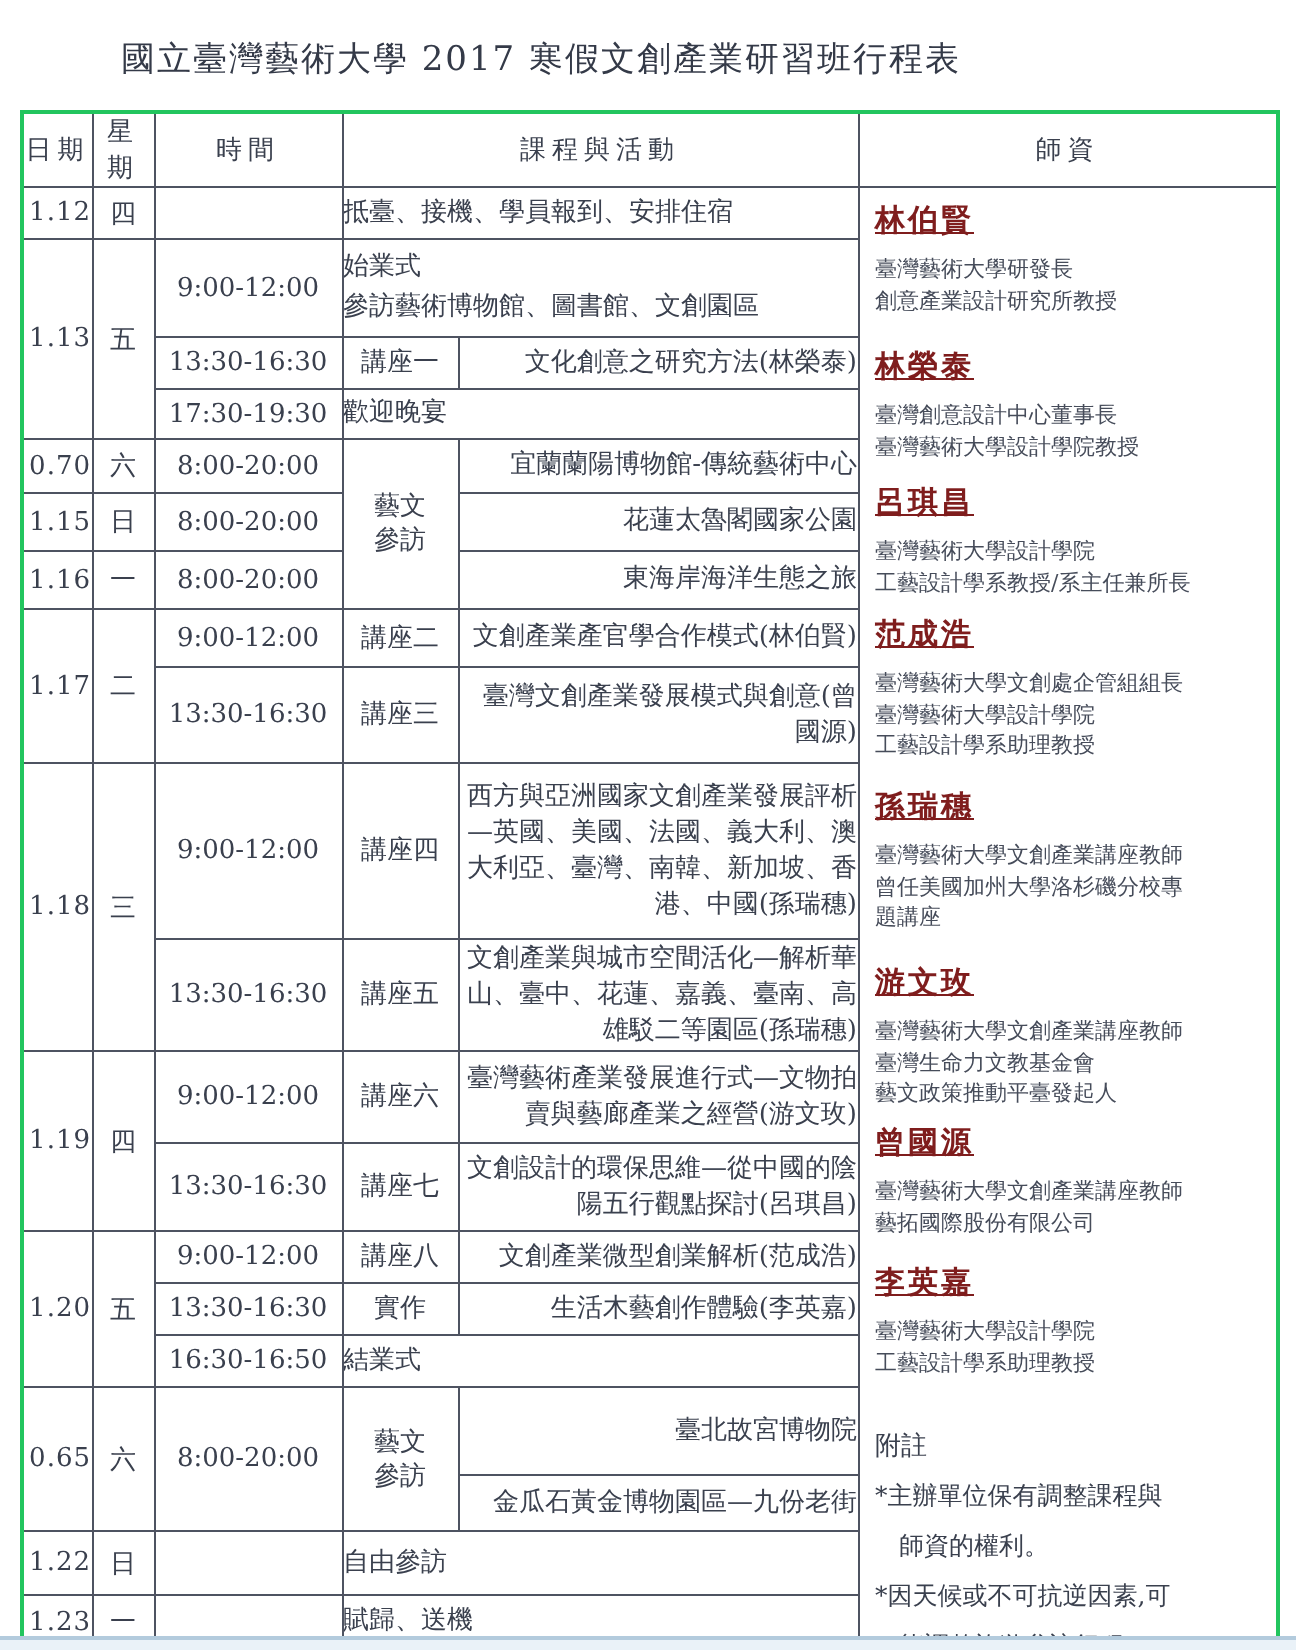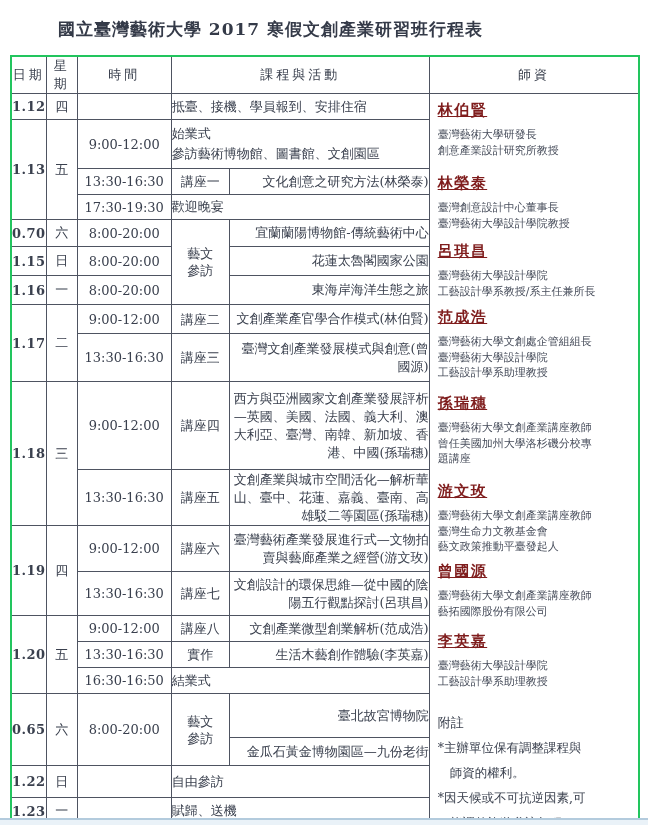--- a/index.html
+++ b/index.html
@@ -3,34 +3,34 @@
 <meta charset="utf-8">
 <style>
   html,body{margin:0;padding:0;}
   body{
     width:648px;height:825px;position:relative;overflow:hidden;
     background:#ffffff;color:#3a404e;
     font-family:"DejaVu Serif","Liberation Serif",serif;
   }
   .doc-title{
     position:absolute;top:18px;left:0;width:541px;
-    text-align:center;font-size:17px;font-weight:bold;
+    text-align:center;font-size:17px;font-weight:normal;
     letter-spacing:1px;margin:0;color:#343a48;
   }
   table.sched{
     position:absolute;left:10px;top:55px;
     border-collapse:collapse;table-layout:fixed;
     border:2px solid #22c55e;
   }
   table.sched td{
     border:1px solid #4e5361;padding:0;vertical-align:middle;
     overflow:hidden;font-size:13px;
   }
   td.hdr{text-align:center;letter-spacing:3px;font-size:13px;color:#3a404e;}
-  td.c-date{text-align:right;font-size:13.5px;letter-spacing:0.5px;font-weight:bold;}
+  td.c-date{text-align:right;font-size:13.5px;letter-spacing:0.5px;}
   td.c-day{text-align:center;font-size:13px;}
   td.c-time{text-align:center;font-size:12.5px;white-space:nowrap;}
   td.c-label{text-align:center;font-size:13px;line-height:17px;padding:1px;}
   td.c-desc{text-align:right;padding:2px 6px;line-height:18px;}
   td.c-merged{text-align:left;padding:2px 9px;line-height:20px;}
   td.fac-cell{vertical-align:top;}
   .fac-wrap{position:relative;height:726px;overflow:hidden;}
   .fac-block{position:absolute;left:8px;right:3px;}
   .fac-name{
     font-size:15px;font-weight:bold;text-decoration:underline;

